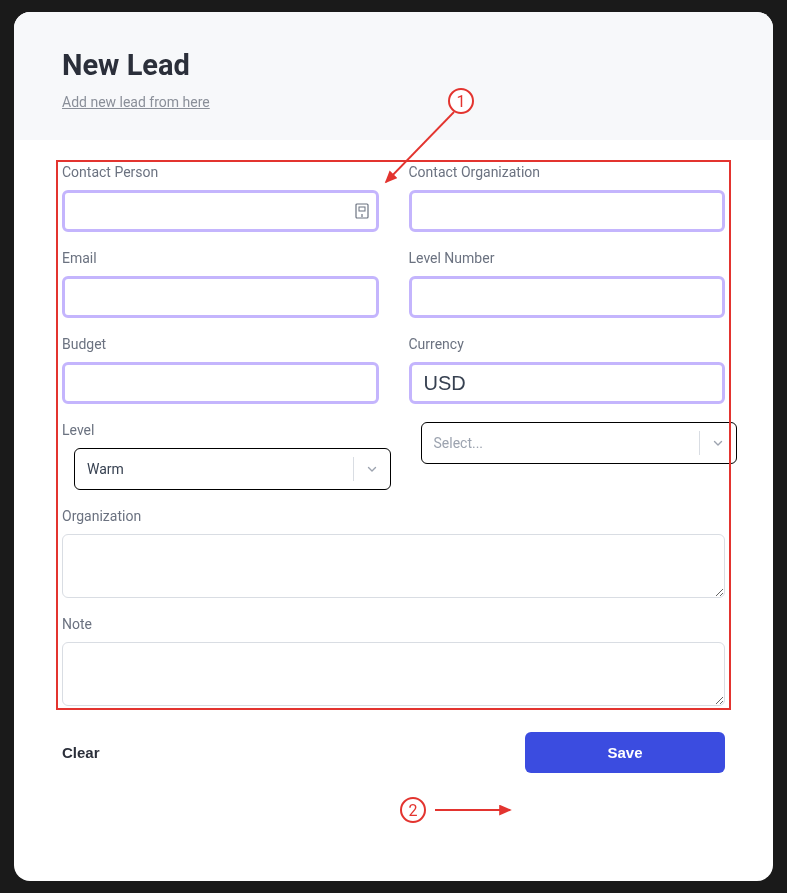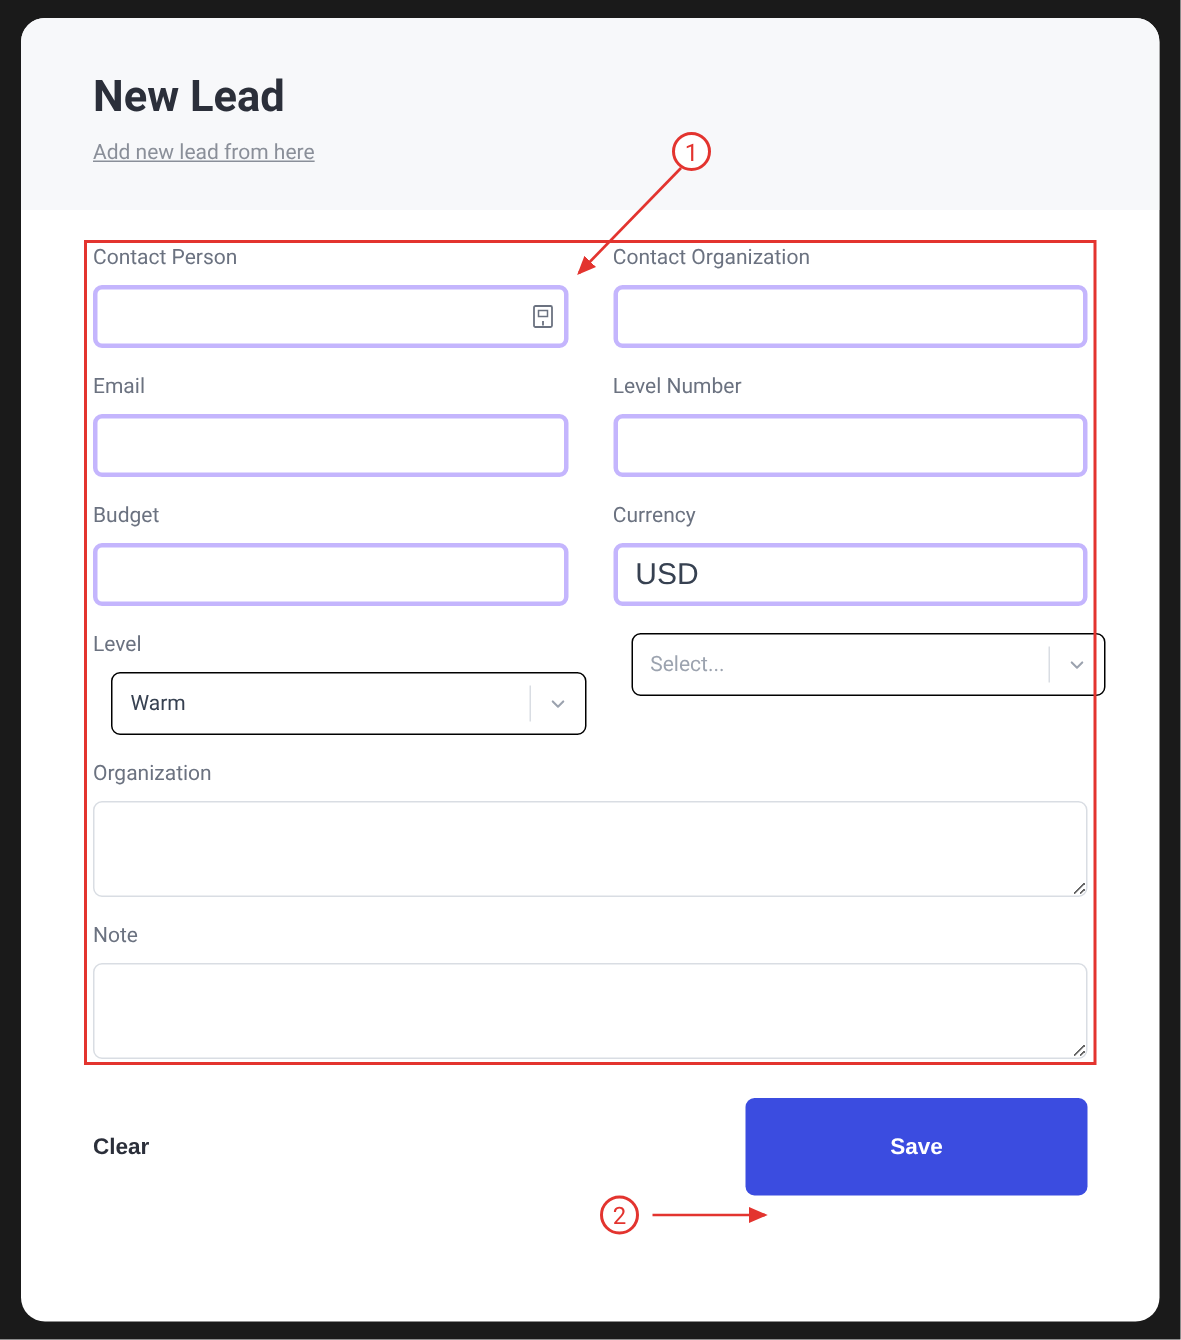--- a/index.html
+++ b/index.html
@@ -156,22 +156,22 @@
       color: #2b2f3a;
       cursor: pointer;
     }
     .btn-save {
       background: #3b4ce0;
       color: #fff;
       border: none;
       border-radius: 6px;
       font-size: 15px;
       font-weight: 600;
-      padding: 24px 0;
-      width: 228px;
+      padding: 12px 0;
+      width: 200px;
       cursor: pointer;
     }
     
     .annotation {
       position: absolute;
       pointer-events: none;
       z-index: 20;
     }
     .badge {
       width: 26px;

